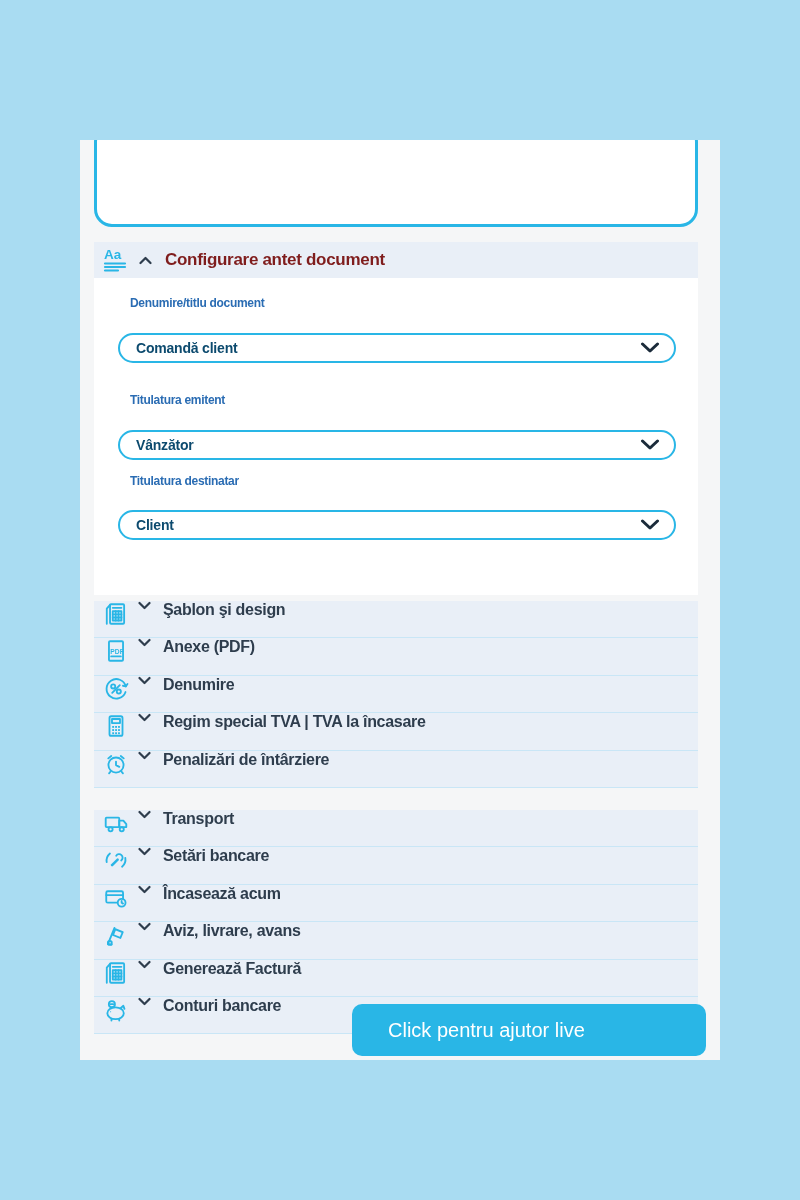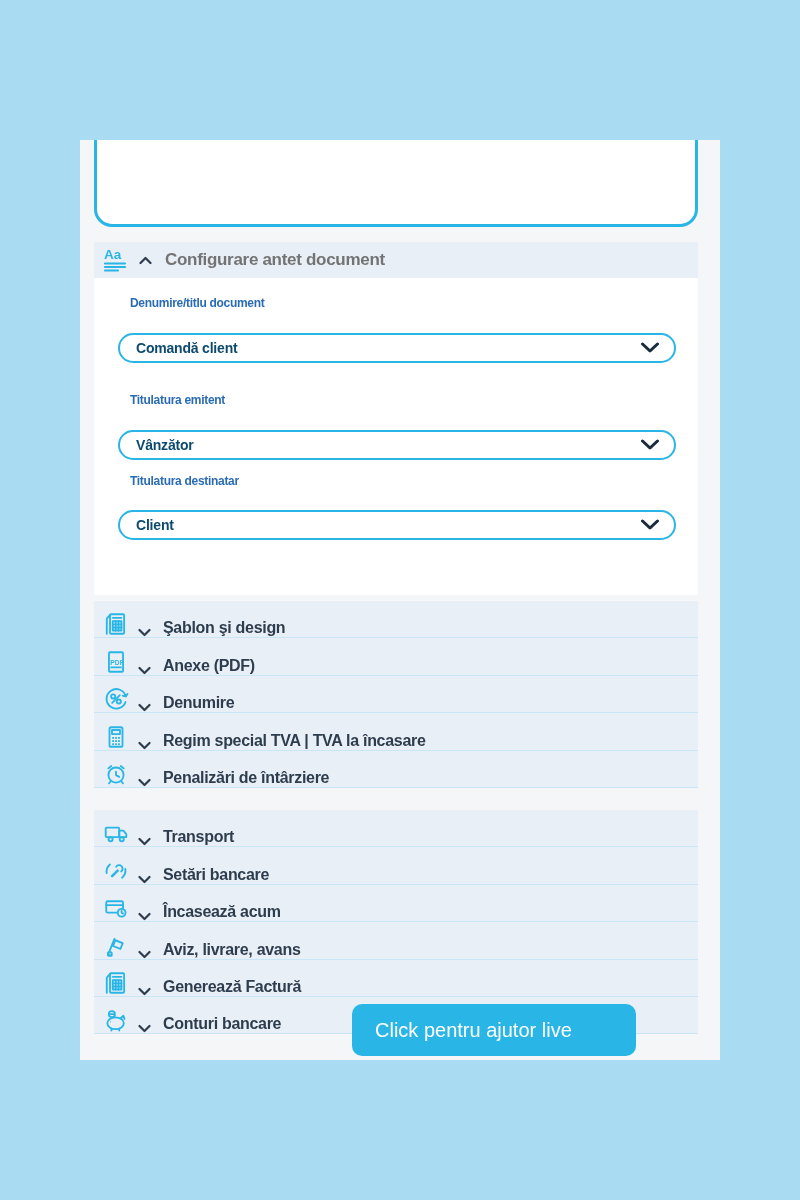--- a/index.html
+++ b/index.html
@@ -22,21 +22,21 @@
   }
   
   .acc-header{
     position:absolute;left:14px;top:102px;width:604px;height:36px;
     background:#e9eff7;display:flex;align-items:center;padding-left:6px;
     box-sizing:border-box;cursor:pointer;
   }
   .acc-header .iconbox{width:32px;display:flex;justify-content:center;text-decoration:underline;}
   .acc-header .chev{margin-left:7px;display:flex;}
   .acc-header .hlabel{
-    margin-left:13px;font-size:17px;font-weight:bold;color:#737373;letter-spacing:-0.3px;
+    margin-left:13px;font-size:17px;font-weight:bold;color:#7f1d1d;letter-spacing:-0.3px;
   }
   
   .form-area{
     position:absolute;left:14px;top:138px;width:604px;height:317px;background:#ffffff;
   }
   .flabel{
     position:absolute;left:36px;font-size:12px;font-weight:bold;color:#2a6cb3;letter-spacing:-0.3px;
   }
   .select{
     position:absolute;left:24px;width:558px;height:30px;box-sizing:border-box;
@@ -44,32 +44,32 @@
     display:flex;align-items:center;padding:0 14px 0 16px;cursor:pointer;
   }
   .select .sval{flex:1;font-size:14px;font-weight:bold;color:#0c4a6e;letter-spacing:-0.2px;}
   .select .schev{display:flex;}
   
   .rows{position:absolute;left:14px;width:604px;}
   .rows.g1{top:461px;}
   .rows.g2{top:670px;}
   .row{
     height:37.4px;background:#e9eff7;border-bottom:1px solid #c9e6f6;
-    display:flex;align-items:flex-end;padding-left:6px;box-sizing:border-box;cursor:pointer;
+    display:flex;align-items:flex-start;padding-left:6px;box-sizing:border-box;cursor:pointer;
   }
   .row .iconbox{width:32px;display:flex;justify-content:center;}
   .row .chev{margin-left:6px;display:flex;}
   .row .rlabel{
     margin-left:12px;font-size:16px;font-weight:bold;color:#2e3d4d;letter-spacing:-0.3px;
   }
   
   .help-btn{
-    position:absolute;left:272px;top:864px;width:284px;height:52px;
+    position:absolute;left:272px;top:864px;width:354px;height:52px;
     background:#29b6e6;border-radius:10px;color:#ffffff;
-    display:flex;align-items:center;padding-left:23px;box-sizing:border-box;
+    display:flex;align-items:center;padding-left:36px;box-sizing:border-box;
     font-size:20px;cursor:pointer;z-index:5;
   }
   
   .ic{stroke:#29b6e6;fill:none;stroke-width:1.7;stroke-linecap:round;stroke-linejoin:round;}
   .ic text{stroke:none;fill:#29b6e6;font-family:"Liberation Sans",sans-serif;}
   .ic .fill{fill:#29b6e6;stroke:none;}
 </style>
 </head>
 <body>
 

